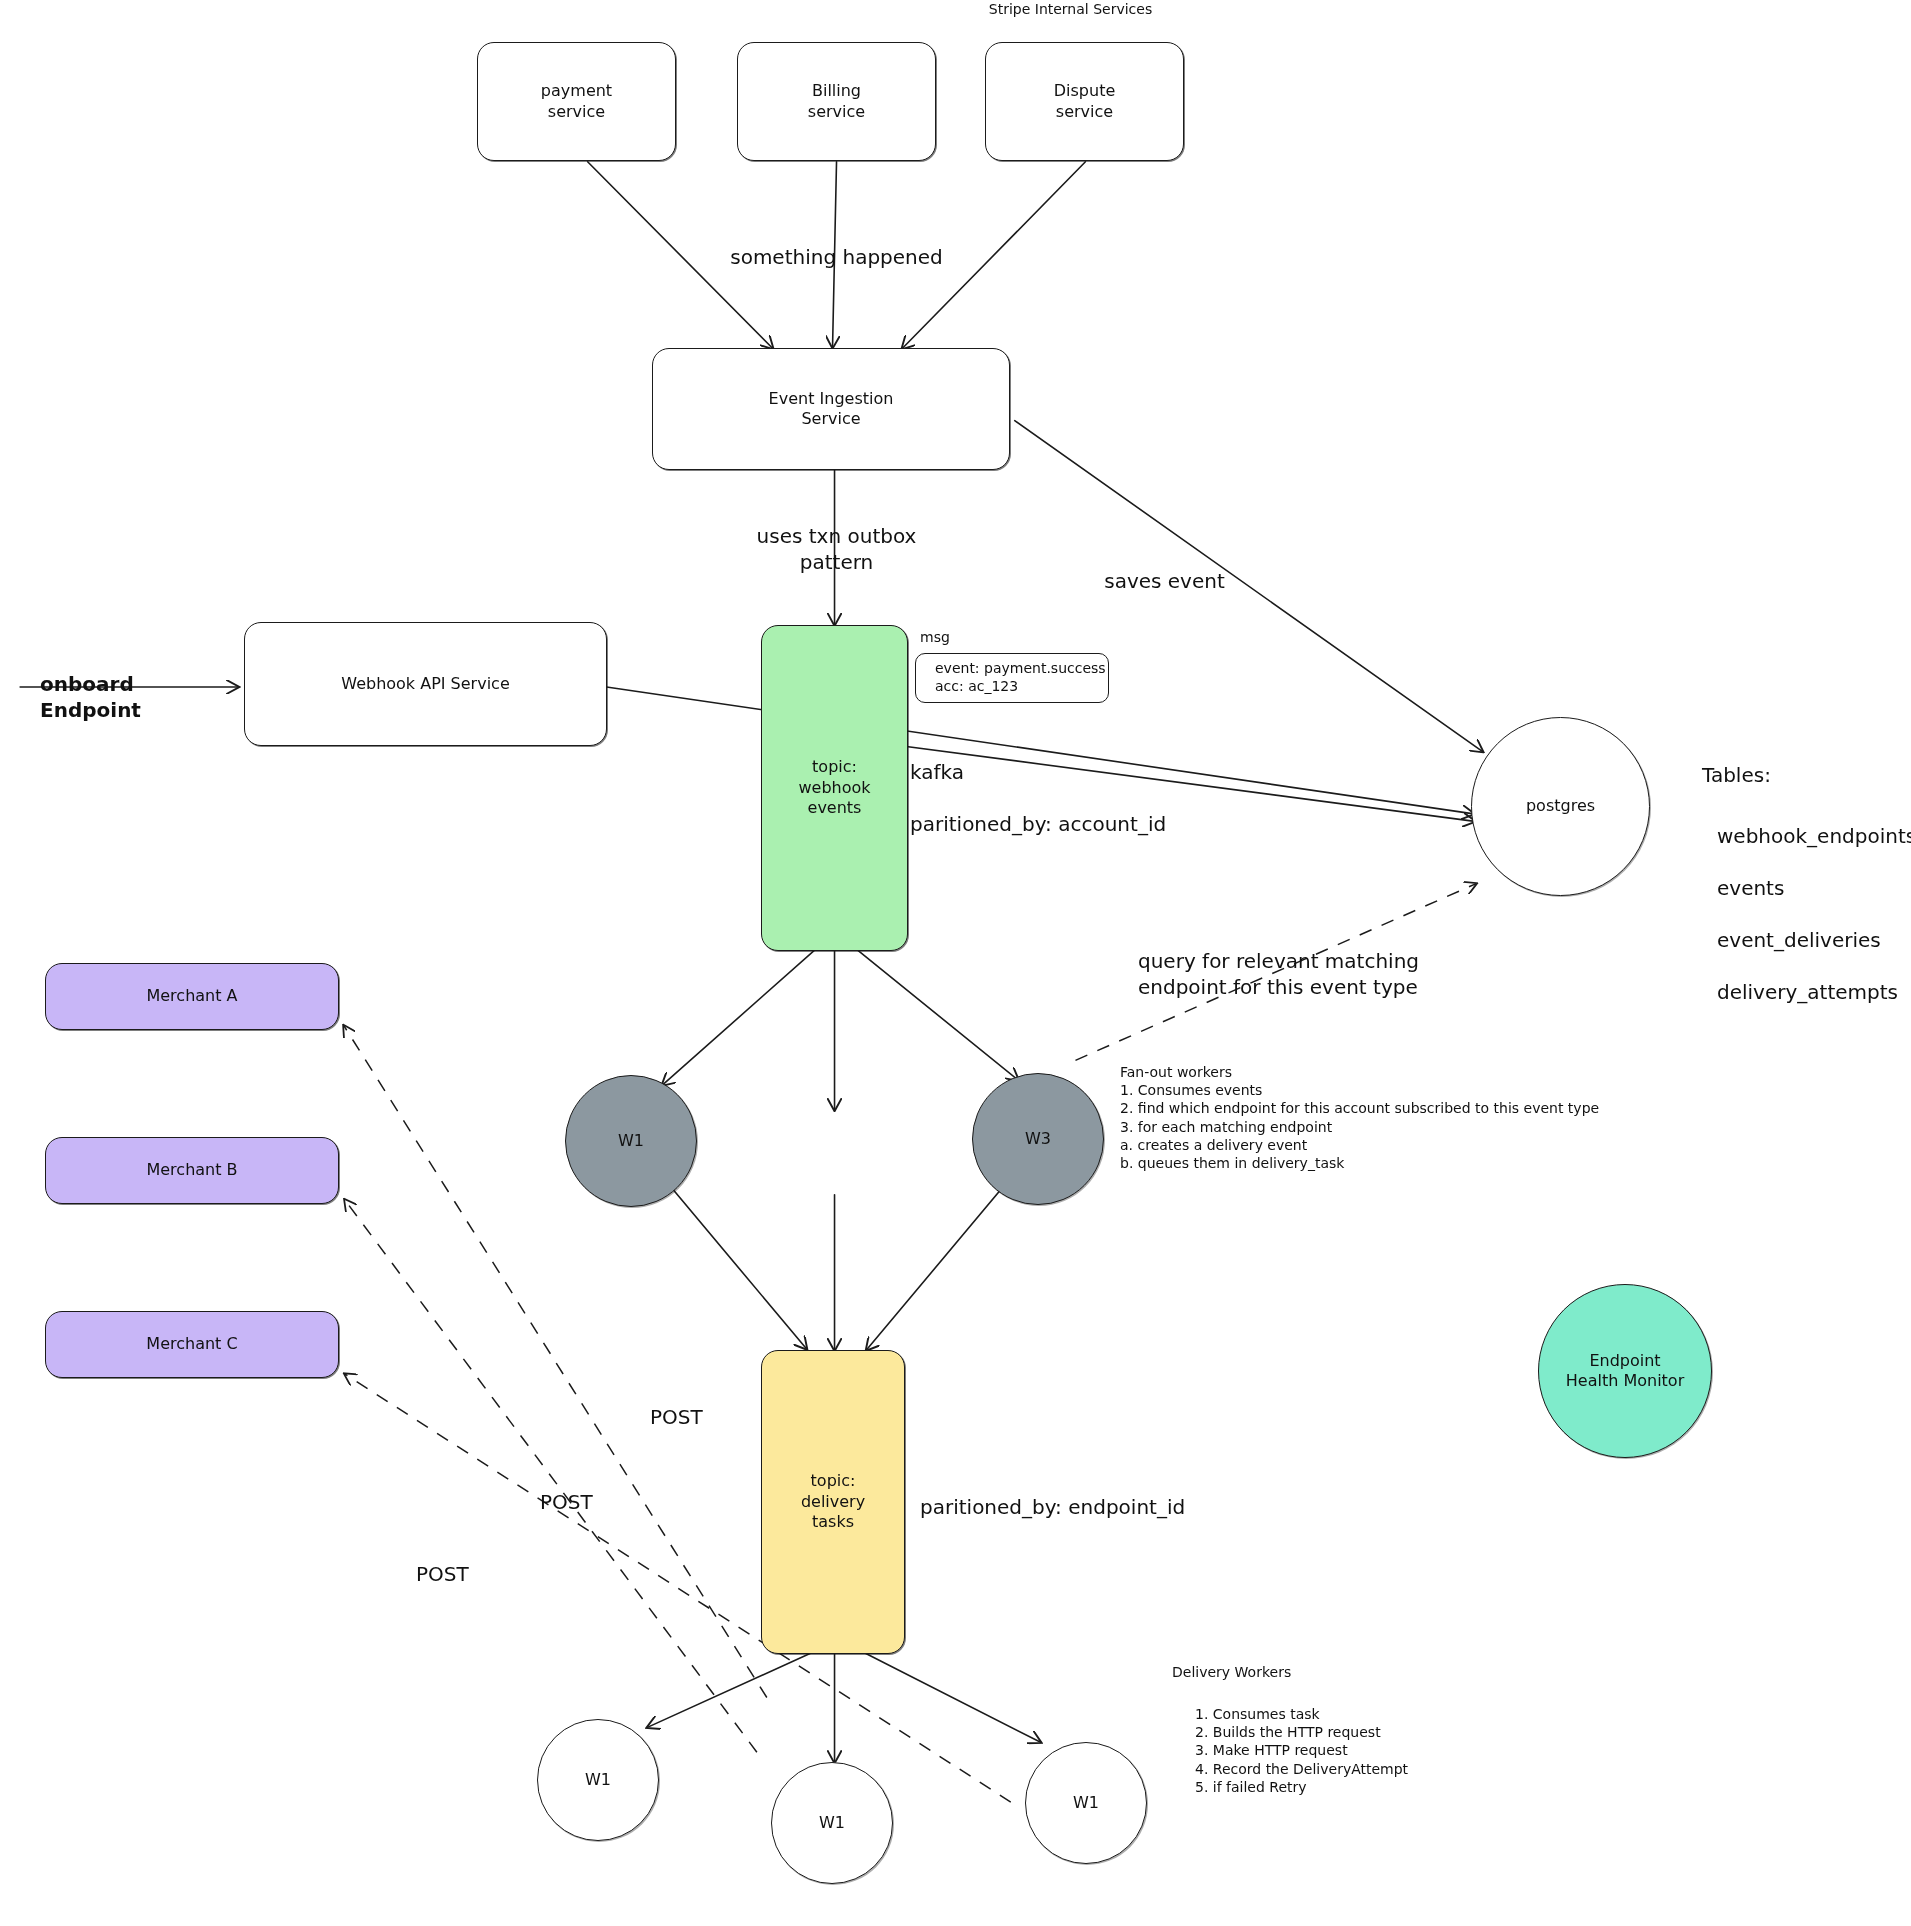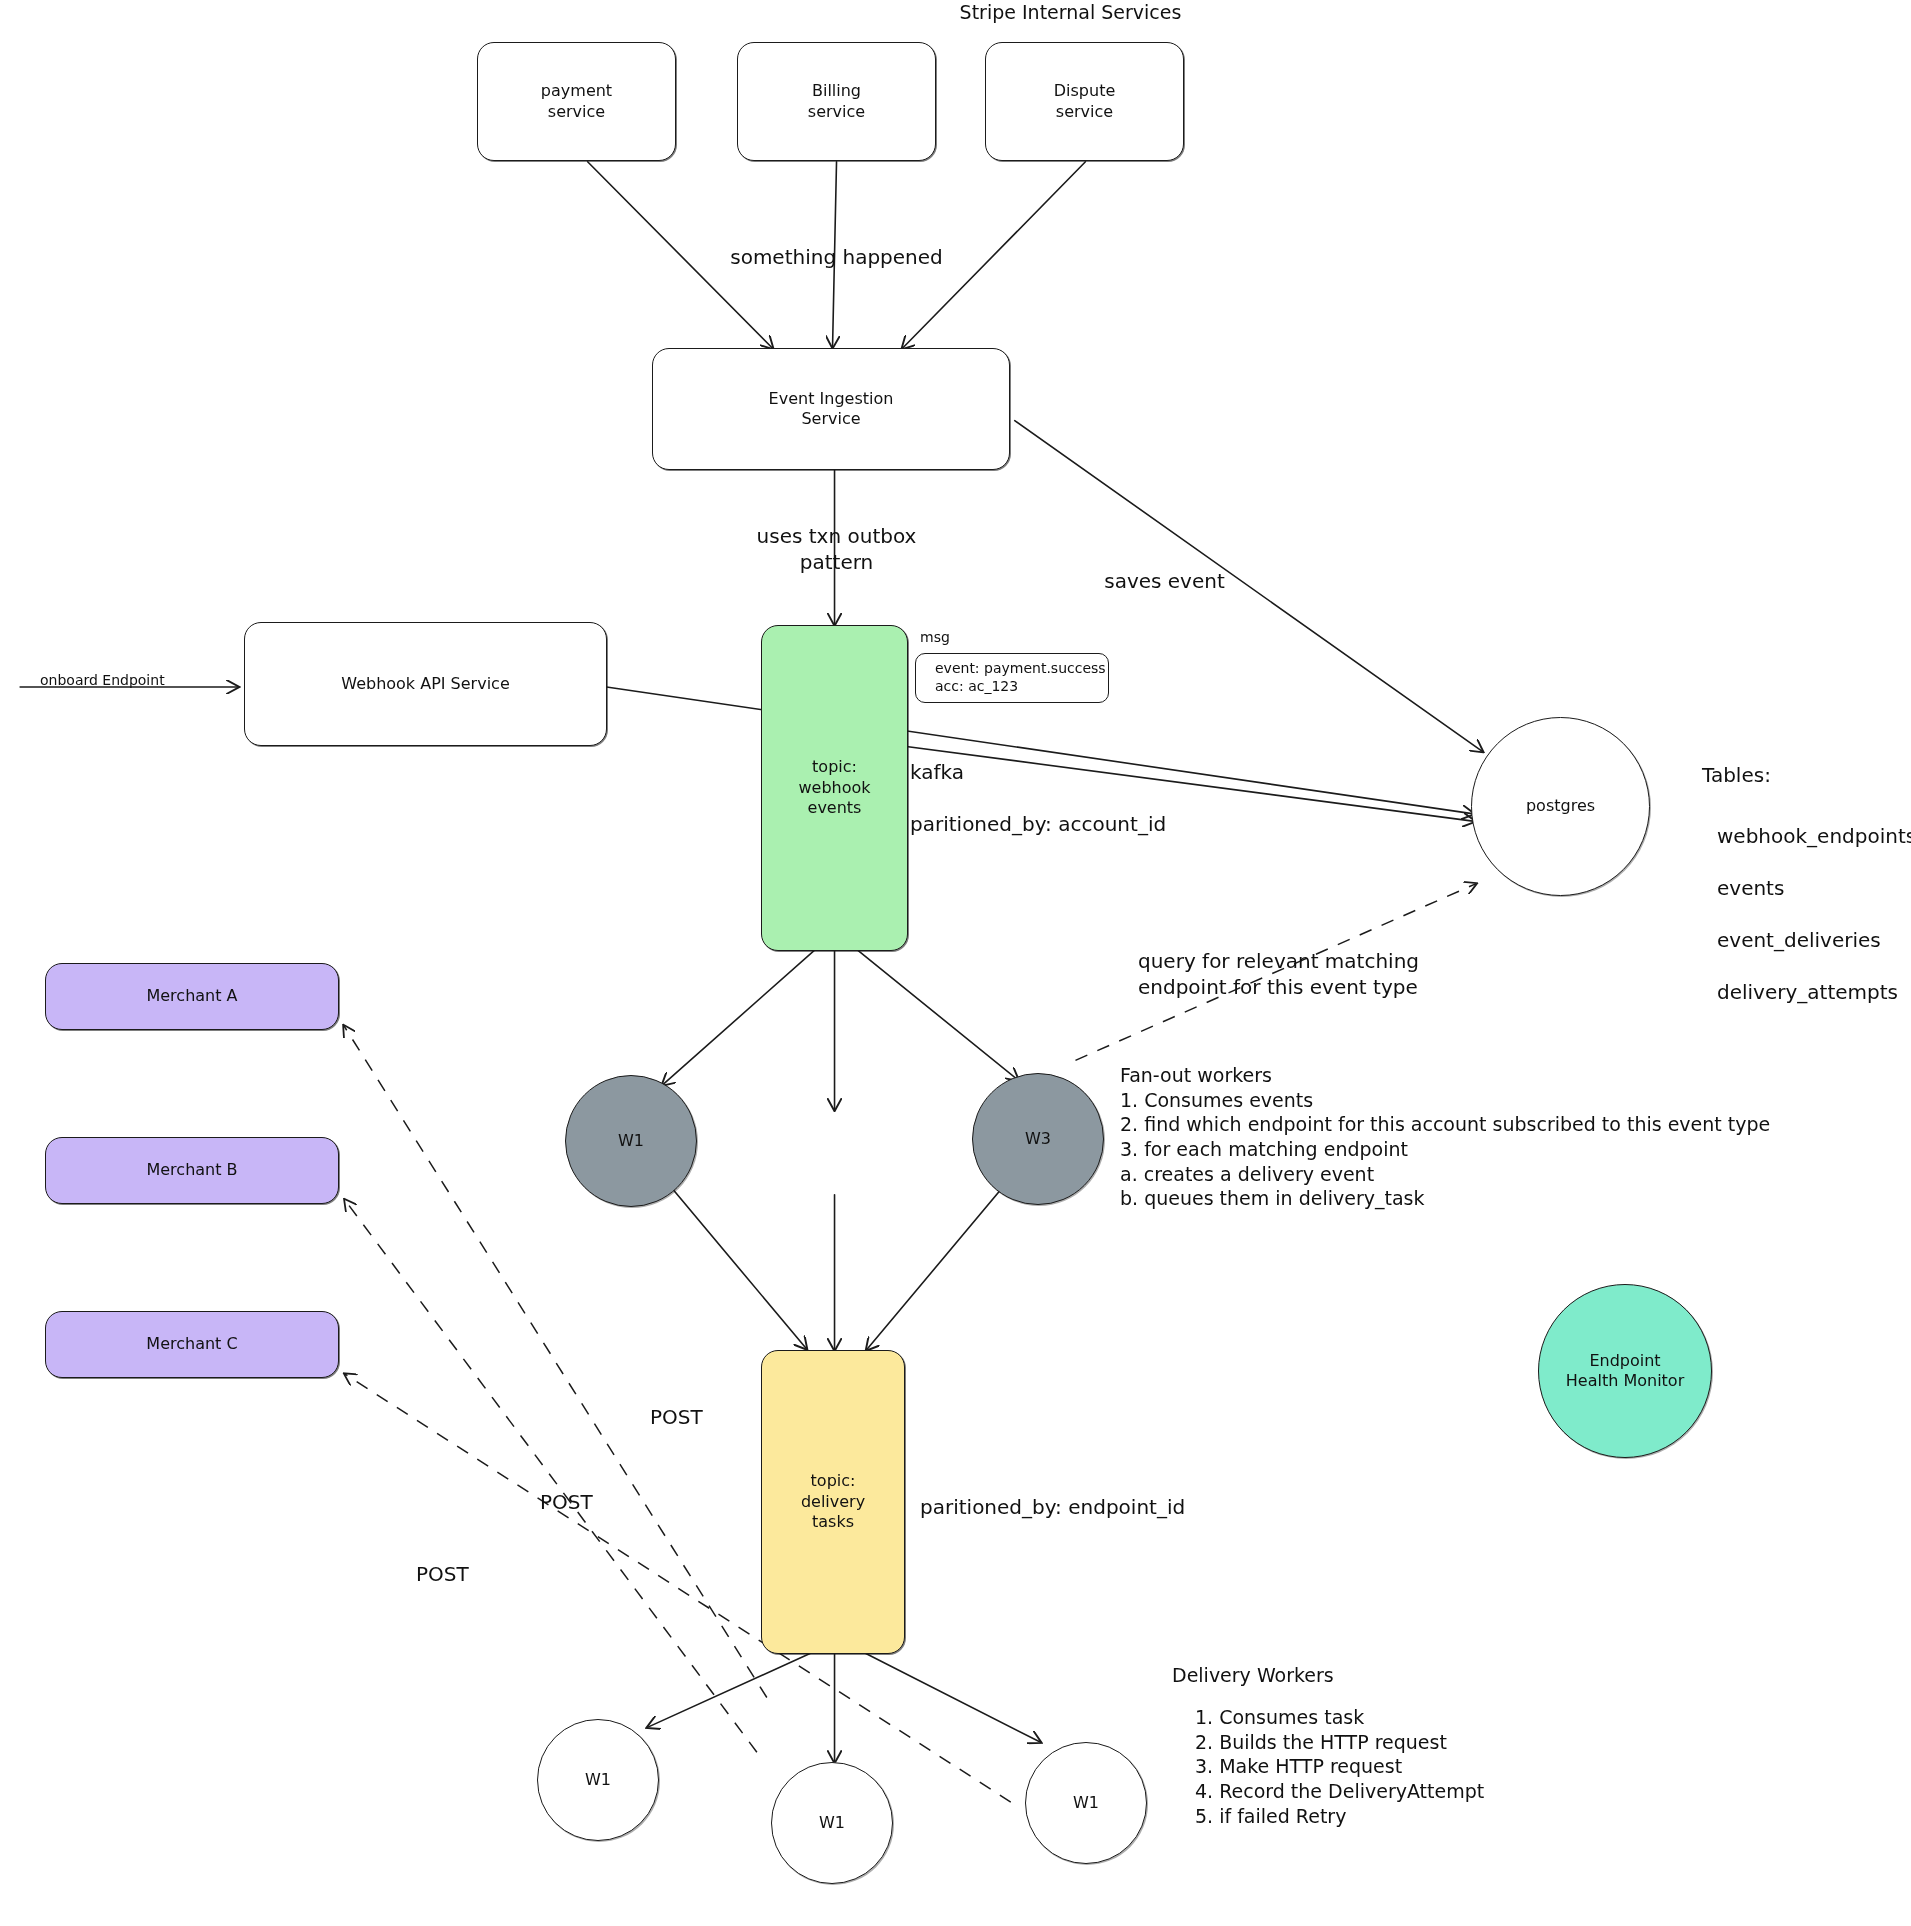--- a/index.html
+++ b/index.html
@@ -53,23 +53,23 @@
     position: absolute;
     color: #111111;
     white-space: pre-line;
     line-height: 1.3;
   }
   .label.center { text-align: center; }
   .label.left { text-align: left; }
 
   .fs-svc   { font-size: 16px; }
   .fs-mid   { font-size: 20px; }
-  .fs-small { font-size: 14px; }
+  .fs-small { font-size: 20px; font-weight: bold; }
   .fs-tiny  { font-size: 14px; }
-  .fs-note  { font-size: 19px; }
+  .fs-note  { font-size: 14px; }
 </style>
 </head>
 <body>
 
 <div id="canvas">
 
   <svg class="edges" viewBox="0 0 3840 3869" xmlns="http://www.w3.org/2000/svg">
     <defs>
       <marker id="arrow" viewBox="0 0 12 12" refX="10" refY="6" markerWidth="9" markerHeight="9" orient="auto-start-reverse">
         <path d="M 0 0 L 11 6 L 0 12" fill="none" stroke="#1b1b1b" stroke-width="1.6"></path>

